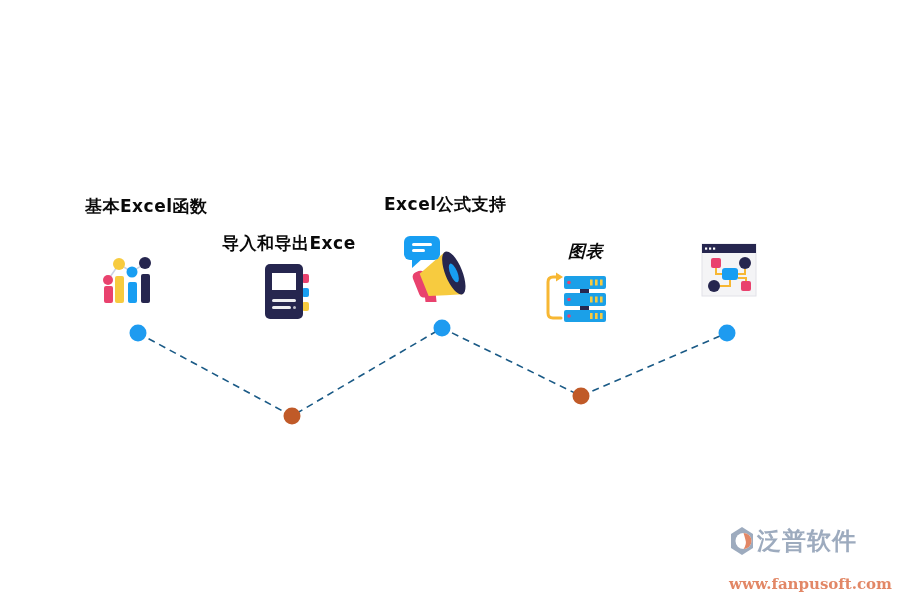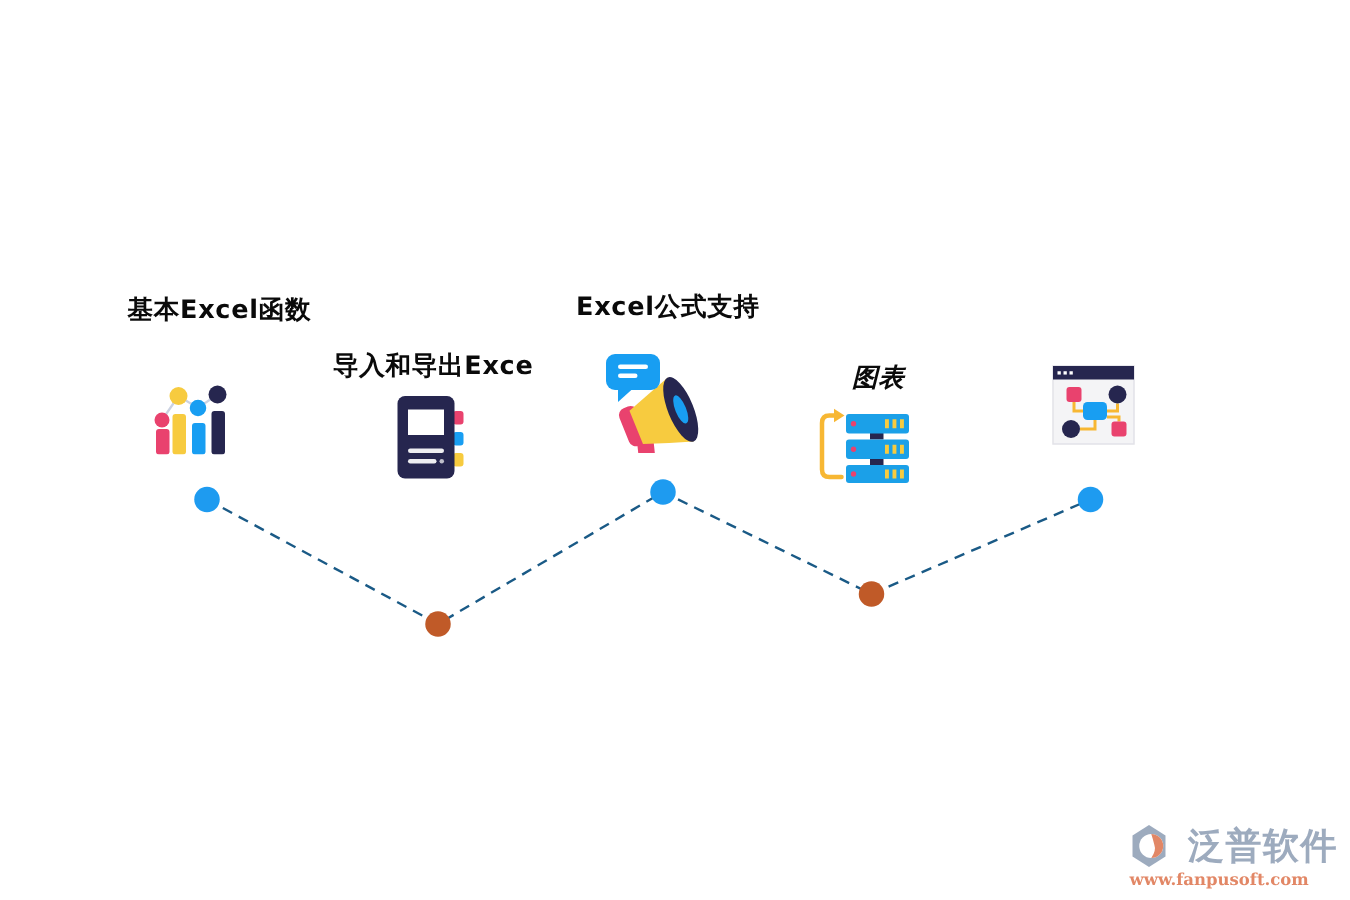--- a/index.html
+++ b/index.html
@@ -7,23 +7,23 @@
     position:relative; width:900px; height:600px; background:#ffffff;
     overflow:hidden; font-family:"DejaVu Sans", sans-serif;
   }
   .connector-layer { position:absolute; left:0; top:0; width:900px; height:600px; z-index:1; }
   .feature-label {
     position:absolute; z-index:2; font-weight:bold; font-size:17px;
     color:#0a0a0a; white-space:nowrap; letter-spacing:0.5px;
   }
   .icon { position:absolute; z-index:2; }
   .watermark { position:absolute; right:8px; bottom:7px; z-index:2; opacity:0.9; }
-  .wm-row { display:flex; align-items:center; gap:13px; }
+  .wm-row { display:flex; align-items:center; gap:2px; }
   .wm-brand { font-weight:bold; font-size:24px; color:#93A2B8; letter-spacing:1px; line-height:1; }
-  .wm-url { font-family:"DejaVu Serif", serif; font-weight:bold; font-size:11px; color:#DF7B56; text-align:left; margin-top:1px; }
+  .wm-url { font-family:"DejaVu Serif", serif; font-weight:bold; font-size:15px; color:#DF7B56; text-align:center; margin-top:19px; }
 </style>
 </head>
 <body>
 
 <div class="canvas">
 
   <svg class="connector-layer" viewBox="0 0 900 600">
       <polyline points="138,333 292,416 442,328 581,396 727,333" fill="none" stroke="#1A5A86" stroke-width="1.6" stroke-dasharray="7 5"></polyline>
       <circle cx="138" cy="333" r="8.5" fill="#1E9BF0"></circle>
       <circle cx="292" cy="416" r="8.5" fill="#C05A28"></circle>

